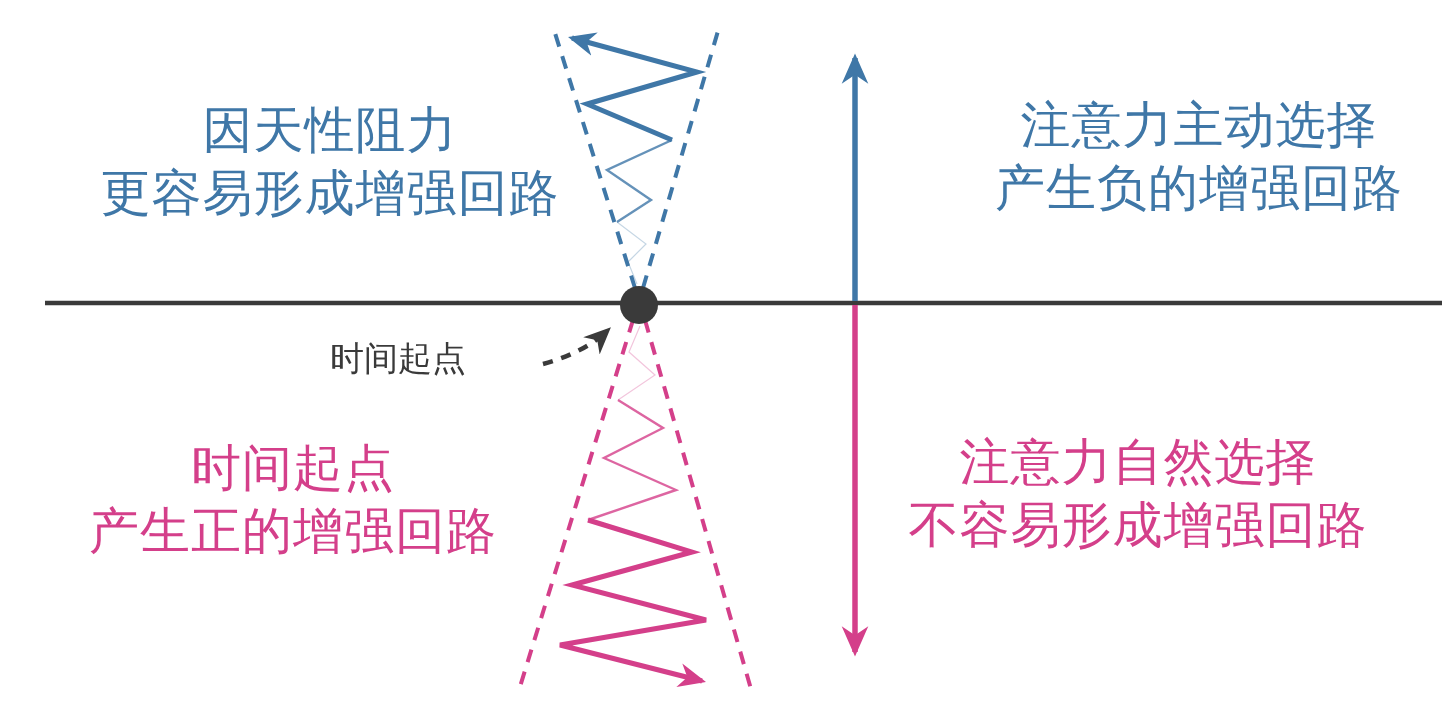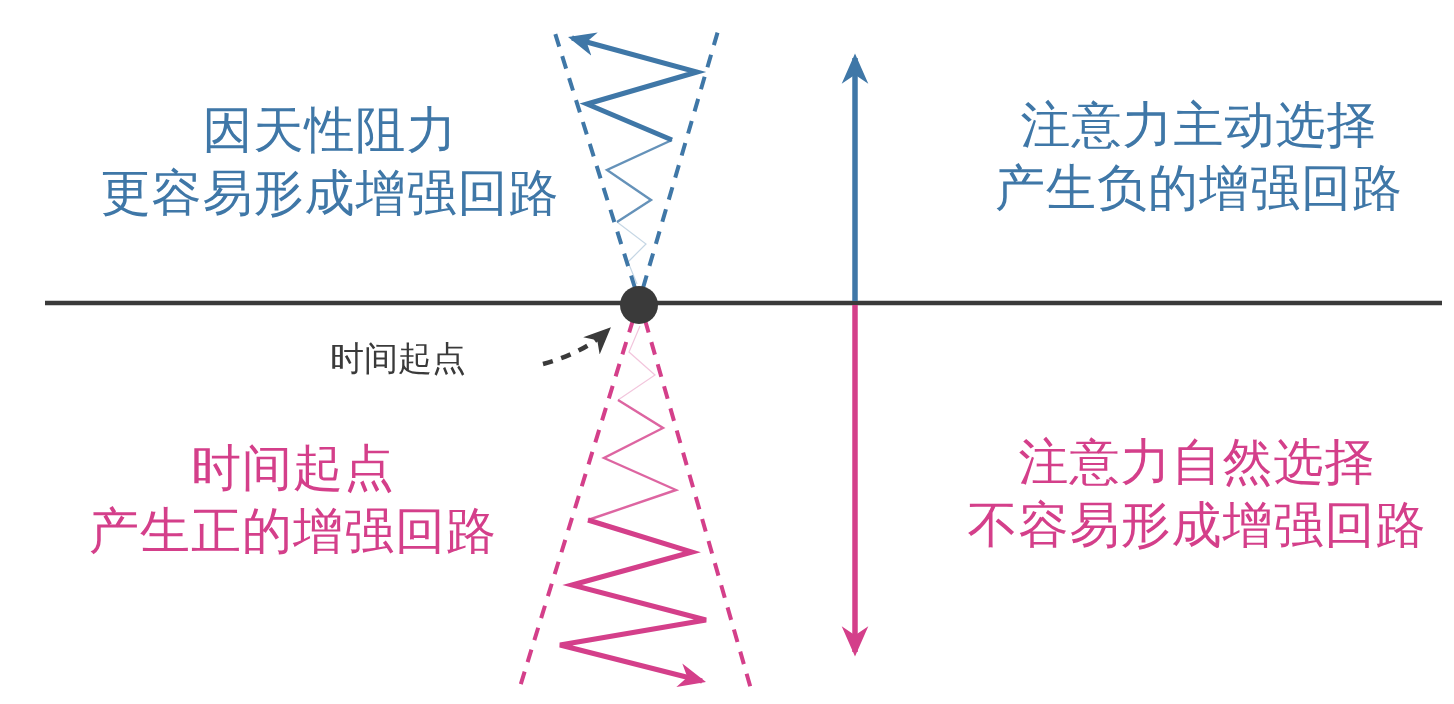--- a/index.html
+++ b/index.html
@@ -93,20 +93,20 @@
   <div class="label blue" style="left:1199px; top:94px">
     <div>注意力主动选择</div>
     <div>产生负的增强回路</div>
   </div>
 
   <div class="label pink" style="left:293px; top:437px">
     <div>时间起点</div>
     <div>产生正的增强回路</div>
   </div>
 
-  <div class="label pink" style="left:1197px; top:431px">
+  <div class="label pink" style="left:1138px; top:431px">
     <div>注意力自然选择</div>
     <div>不容易形成增强回路</div>
   </div>
 
   <div class="origin-label" style="left:330px; top:335px">时间起点</div>
 
 </div>
 
 </body></html>

